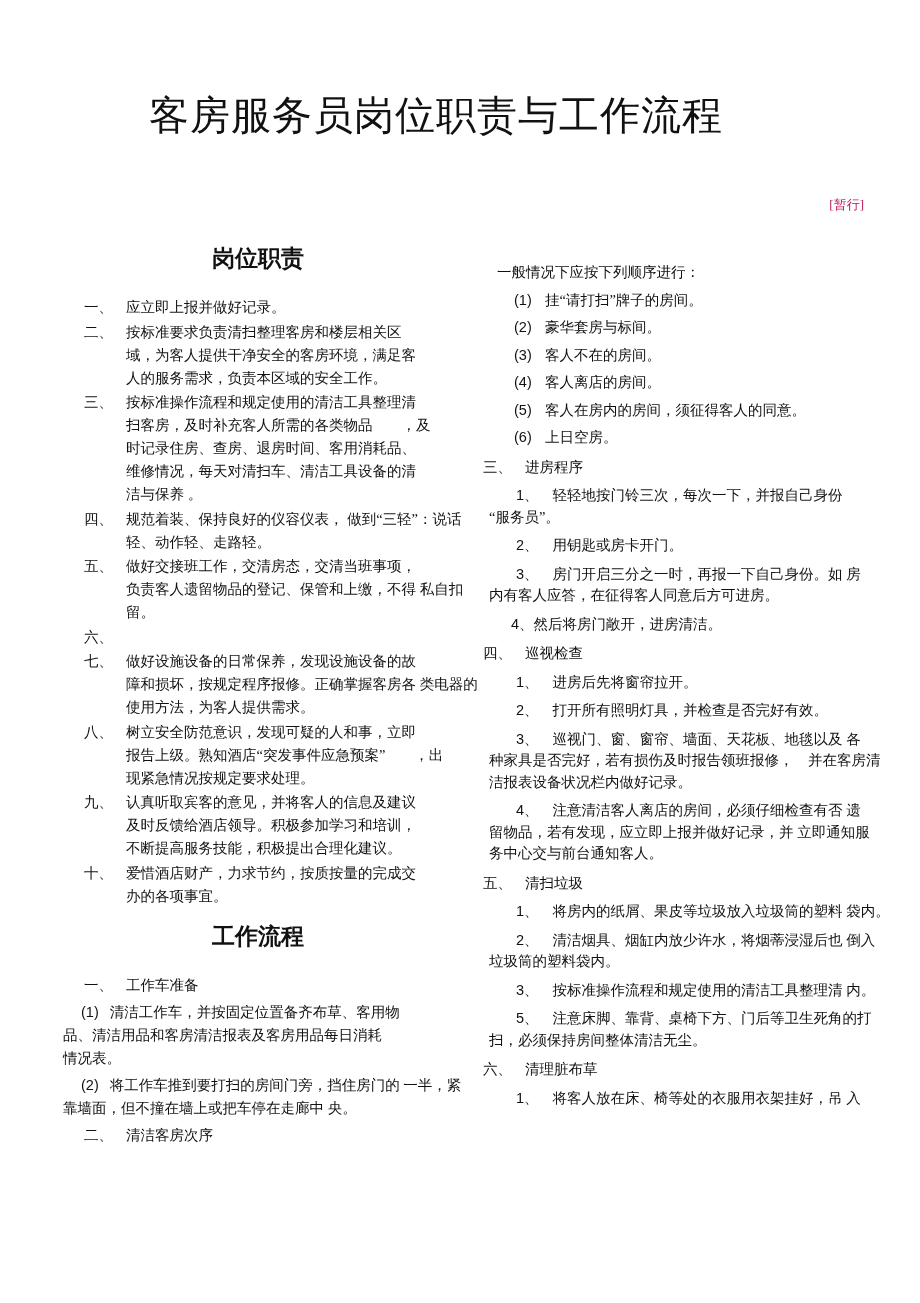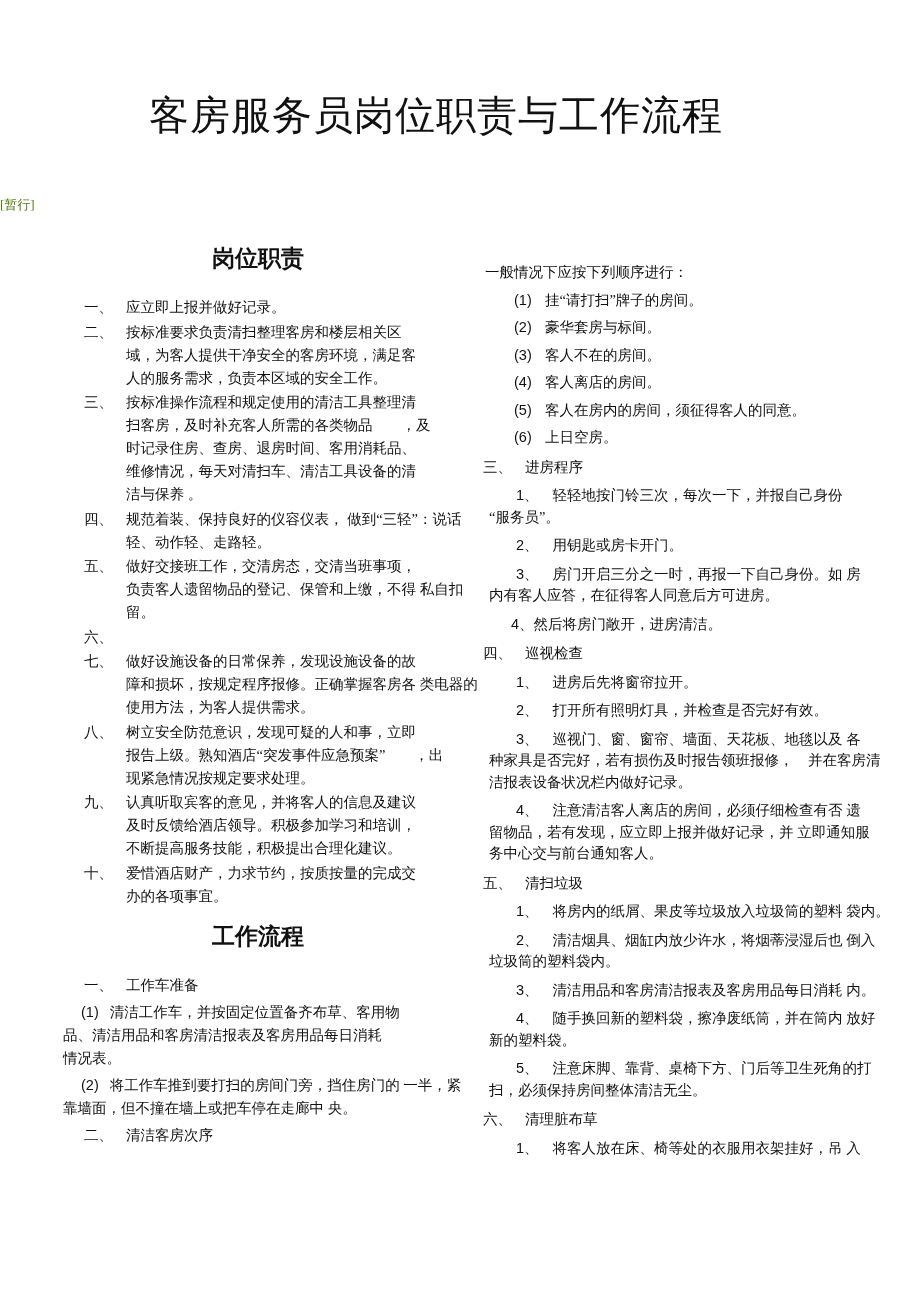--- a/index.html
+++ b/index.html
@@ -14,40 +14,40 @@
   }
   .doc-title{
     position:absolute;left:0;top:88px;width:850px;
     text-align:center;
     font-size:40px;letter-spacing:1px;font-weight:400;
     white-space:nowrap;
     margin-left:11px;
   }
   .doc-note{
     position:absolute;left:0;top:196px;width:816px;
-    text-align:left;
-    font-size:13px;color:#4d7c0f;
+    text-align:right;
+    font-size:13px;color:#be185d;padding-left:48px;
   }
   .col{position:absolute;font-size:14.5px;}
   .col-left{left:63px;top:244px;width:432px;line-height:23px;}
   .col-right{left:481px;top:262px;width:432px;line-height:21.5px;}
   h2.sec-title{
     width:390px;margin:0 0 22px 0;
     text-align:center;
     font-size:23px;font-weight:700;line-height:30px;
   }
   h2.wf{margin-top:14px;}
   .duty{display:flex;margin:0 0 1.5px 0;}
   .dnum{flex:0 0 auto;margin-left:21px;margin-right:1px;white-space:nowrap;}
   .dtxt{flex:1 1 auto;margin-left:12px;}
   .pre{white-space:pre-line;}
   .digit{font-family:"Liberation Sans","DejaVu Sans",sans-serif;}
   .wfp{margin:4px 0;text-indent:18px;}
   .wfp .pnum{margin-right:11px;}
-  .intro{margin:0 0 6px 4px;}
+  .intro{margin:0 0 6px 16px;}
   .ord{display:flex;margin:0 0 6px 33px;}
   .onum{flex:0 0 31px;}
   .otxt{flex:1 1 auto;}
   .sech{display:flex;margin:8px 0 7px 2px;}
   .snum{flex:0 0 auto;margin-right:13px;white-space:nowrap;}
   .sitem{margin:0 0 7px 8px;text-indent:27px;}
   .sitem .inum{margin-right:14px;}
   .sitem.tight{text-indent:22px;}
   .sitem.tight .inum{margin-right:0;}
   p{margin-top:0;}
@@ -213,25 +213,21 @@
       <span>清扫垃圾</span>
     </div>
     <p class="sitem">
       <span class="inum digit">1、</span><span class="pre">将房内的纸屑、果皮等垃圾放入垃圾筒的塑料 袋内。</span>
     </p>
     <p class="sitem">
       <span class="inum digit">2、</span><span class="pre">清洁烟具、烟缸内放少许水，将烟蒂浸湿后也 倒入
 垃圾筒的塑料袋内。</span>
     </p>
     <p class="sitem">
-      <span class="inum digit">3、</span><span class="pre">清洁用品和客房清洁报表及客房用品每日消耗 内。</span>
-    </p>
-    <p class="sitem">
-      <span class="inum digit">4、</span><span class="pre">随手换回新的塑料袋，擦净废纸筒，并在筒内 放好
-新的塑料袋。</span>
+      <span class="inum digit">3、</span><span class="pre">按标准操作流程和规定使用的清洁工具整理清 内。</span>
     </p>
     <p class="sitem">
       <span class="inum digit">5、</span><span class="pre">注意床脚、靠背、桌椅下方、门后等卫生死角的打
 扫，必须保持房间整体清洁无尘。</span>
     </p>
 
     <div class="sech">
       <span class="snum">六、</span>
       <span>清理脏布草</span>
     </div>

